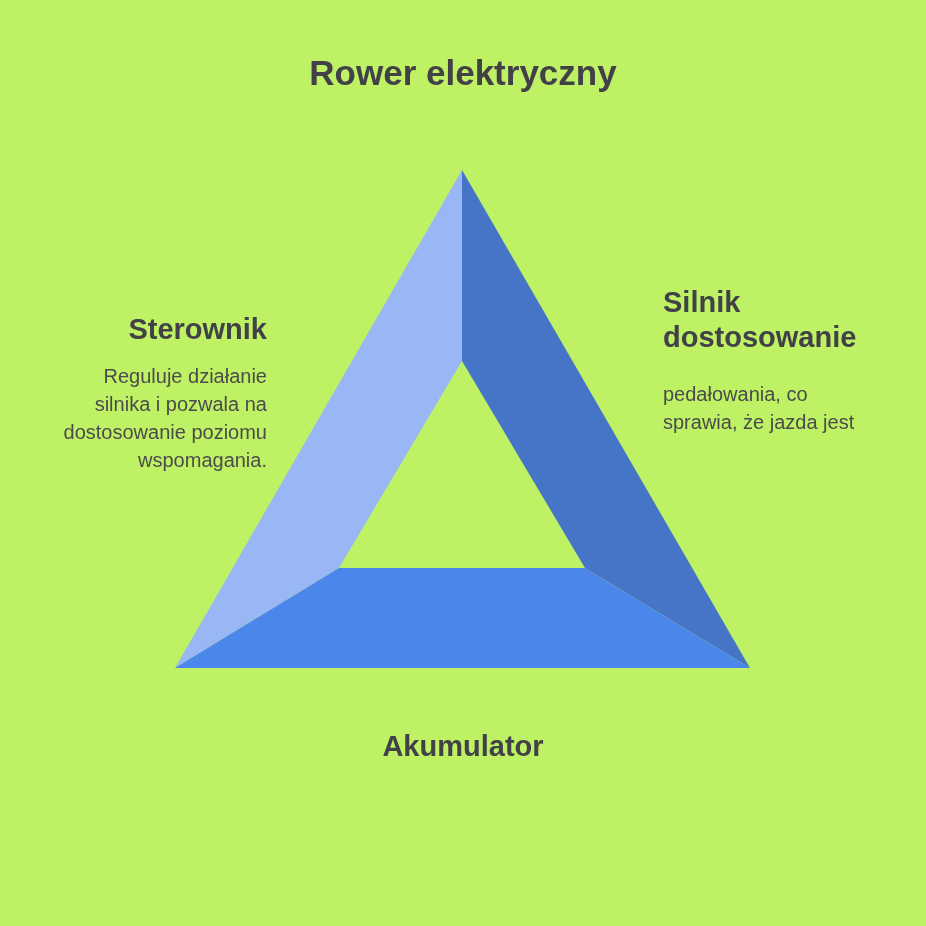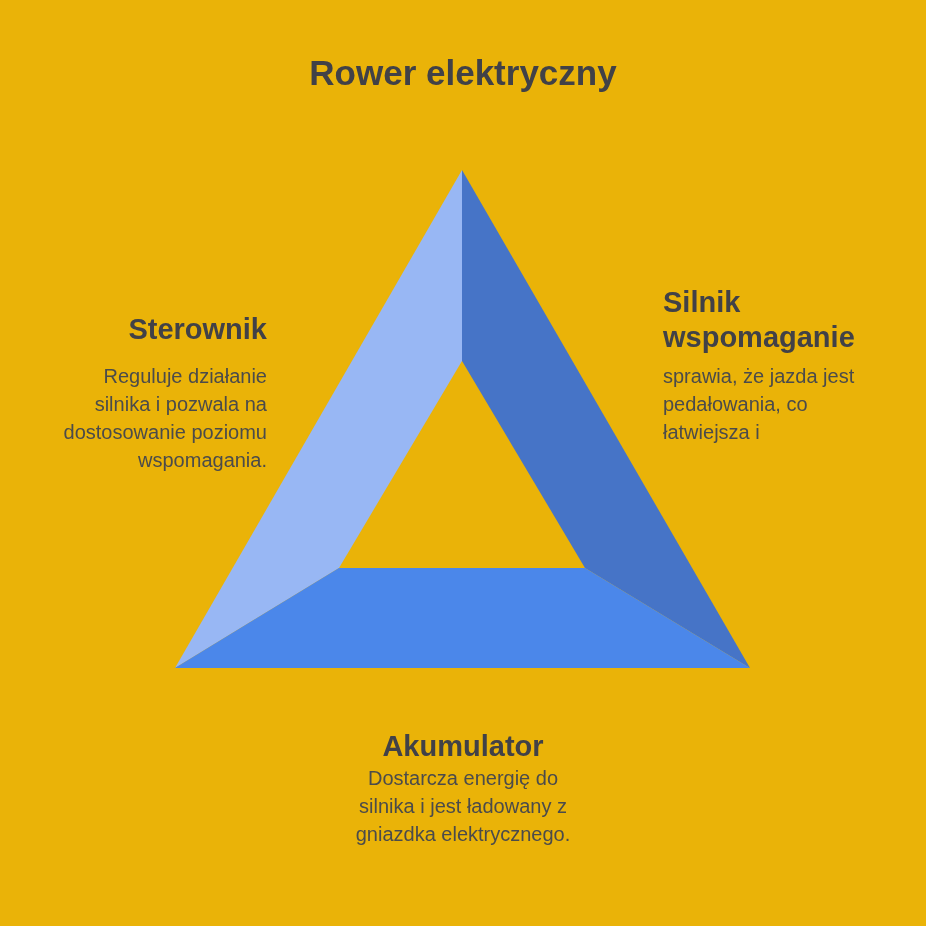--- a/index.html
+++ b/index.html
@@ -4,21 +4,21 @@
 <style>
   html, body {
     margin: 0;
     padding: 0;
     background: #ffffff;
   }
   .canvas {
     position: relative;
     width: 926px;
     height: 926px;
-    background: #eab308;
+    background: #bef264;
     overflow: hidden;
     font-family: "Liberation Sans", sans-serif;
   }
   .diagram-title {
     position: absolute;
     top: 52px;
     left: 0;
     width: 100%;
     text-align: center;
     font-size: 35px;
@@ -51,28 +51,28 @@
     width: 280px;
     text-align: right;
   }
   .label-left .label-title { margin-bottom: 15px; }
   .label-right {
     top: 285px;
     left: 663px;
     width: 230px;
     text-align: left;
   }
-  .label-right .label-title { margin-bottom: 7px; }
+  .label-right .label-title { margin-bottom: 25px; }
   .label-bottom {
     top: 729px;
     left: 0;
     width: 100%;
     text-align: center;
   }
-  .label-bottom .label-title { }
+  .label-bottom .label-title { margin-bottom: 20px; }
 </style>
 </head>
 <body>
 
 <div class="canvas">
 
   <div class="diagram-title">Rower elektryczny</div>
 
   <svg class="triangle-svg" viewBox="0 0 926 926">
     <polygon points="462,170 462,361 339,568 175,668" fill="#98B7F4"></polygon>
@@ -86,31 +86,25 @@
       <div>Reguluje działanie</div>
       <div>silnika i pozwala na</div>
       <div>dostosowanie poziomu</div>
       <div>wspomagania.</div>
     </div>
   </div>
 
   <div class="label-block label-right">
     <div class="label-title">
       <div>Silnik</div>
-      <div>wspomaganie</div>
+      <div>dostosowanie</div>
     </div>
     <div class="label-body">
+      <div>pedałowania, co</div>
       <div>sprawia, że jazda jest</div>
-      <div>pedałowania, co</div>
-      <div>łatwiejsza i</div>
     </div>
   </div>
 
   <div class="label-block label-bottom">
     <div class="label-title">Akumulator</div>
-    <div class="label-body">
-      <div>Dostarcza energię do</div>
-      <div>silnika i jest ładowany z</div>
-      <div>gniazdka elektrycznego.</div>
-    </div>
   </div>
 
 </div>
 
 </body></html>

